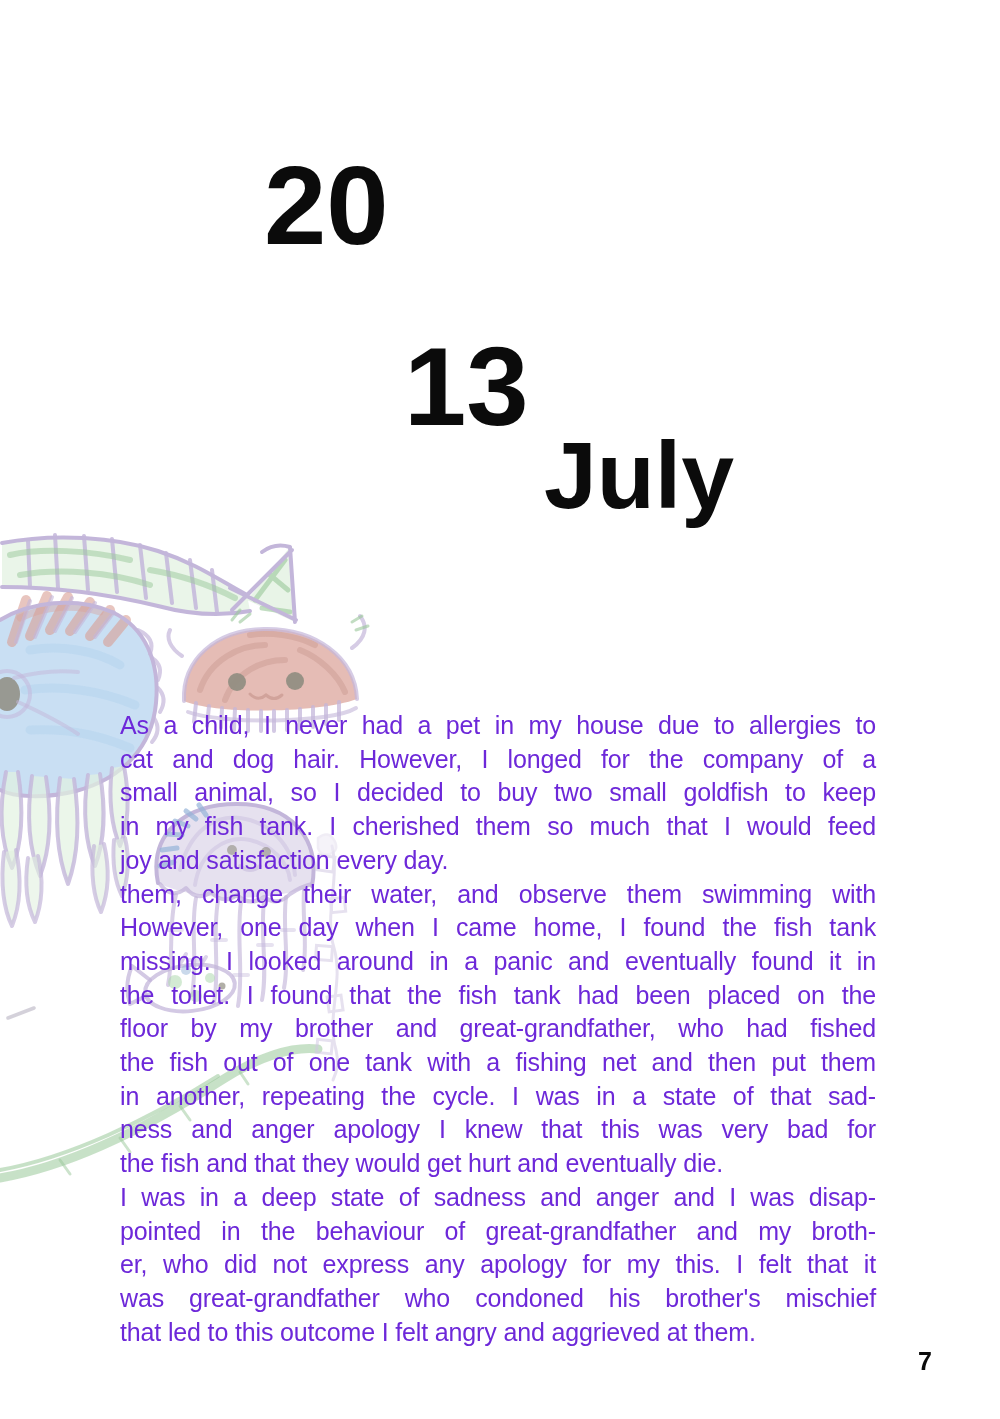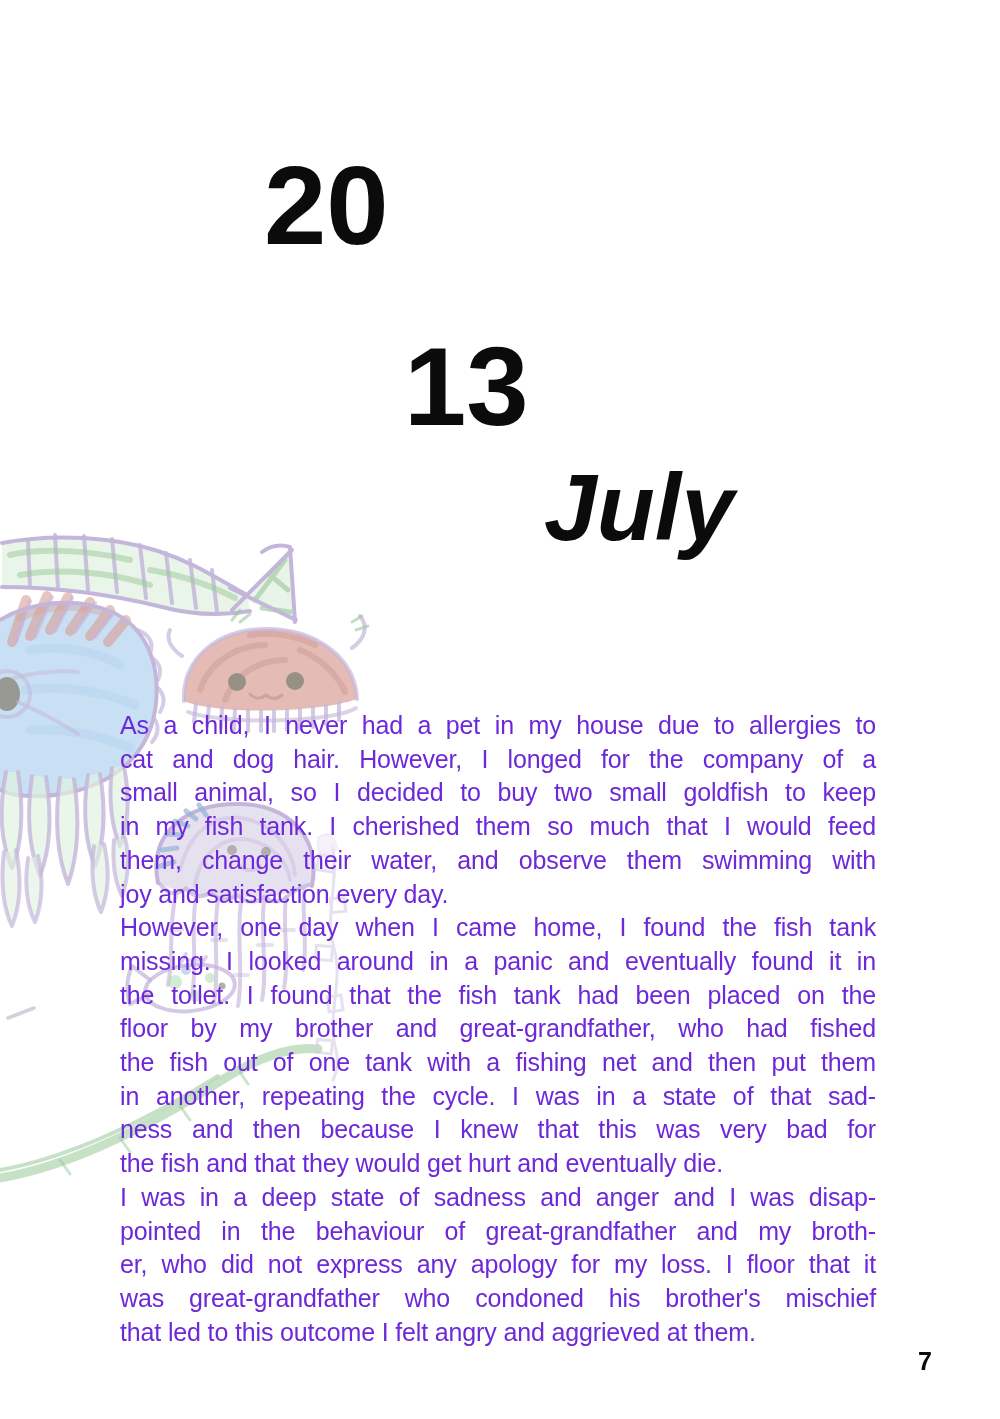--- a/index.html
+++ b/index.html
@@ -15,21 +15,21 @@
   .date-big {
     position: absolute;
     font-weight: bold;
     line-height: 1;
     color: #0b0b0b;
     letter-spacing: 0;
     white-space: nowrap;
   }
   .year-top    { left: 264px; top: 150px; font-size: 112px; }
   .year-bottom { left: 404px; top: 291px; font-size: 112px; margin-top: 40px; }
-  .month       { left: 544px; top: 460px; font-size: 95px; font-style: italic; }
+  .month       { left: 544px; top: 428px; font-size: 95px; }
 
   .drawing {
     position: absolute;
     left: 0;
     top: 530px;
     width: 430px;
     height: 660px;
   }
 
   .text-block {
@@ -169,37 +169,37 @@
 
     </g>
   </svg>
 
   <div class="text-block">
     <div class="paragraph">
         <div class="line">As a child, I never had a pet in my house due to allergies to</div>
         <div class="line">cat and dog hair. However, I longed for the company of a</div>
         <div class="line">small animal, so I decided to buy two small goldfish to keep</div>
         <div class="line">in my fish tank. I cherished them so much that I would feed</div>
+        <div class="line last">joy and satisfaction every day.</div>
         <div class="line">them, change their water, and observe them swimming with</div>
-        <div class="line last">joy and satisfaction every day.</div>
       </div>
     <div class="paragraph">
         <div class="line">However, one day when I came home, I found the fish tank</div>
         <div class="line">missing. I looked around in a panic and eventually found it in</div>
         <div class="line">the toilet. I found that the fish tank had been placed on the</div>
         <div class="line">floor by my brother and great-grandfather, who had fished</div>
         <div class="line">the fish out of one tank with a fishing net and then put them</div>
         <div class="line">in another, repeating the cycle. I was in a state of that sad-</div>
-        <div class="line">ness and then because I knew that this was very bad for</div>
+        <div class="line">ness and anger apology I knew that this was very bad for</div>
         <div class="line last">the fish and that they would get hurt and eventually die.</div>
       </div>
     <div class="paragraph">
         <div class="line">I was in a deep state of sadness and anger and I was disap-</div>
         <div class="line">pointed in the behaviour of great-grandfather and my broth-</div>
-        <div class="line">er, who did not express any apology for my loss. I floor that it</div>
+        <div class="line">er, who did not express any apology for my this. I felt that it</div>
         <div class="line">was great-grandfather who condoned his brother's mischief</div>
         <div class="line last">that led to this outcome I felt angry and aggrieved at them.</div>
       </div>
   </div>
 
   <div class="page-number">7</div>
 
 </div>
 
 </body></html>

